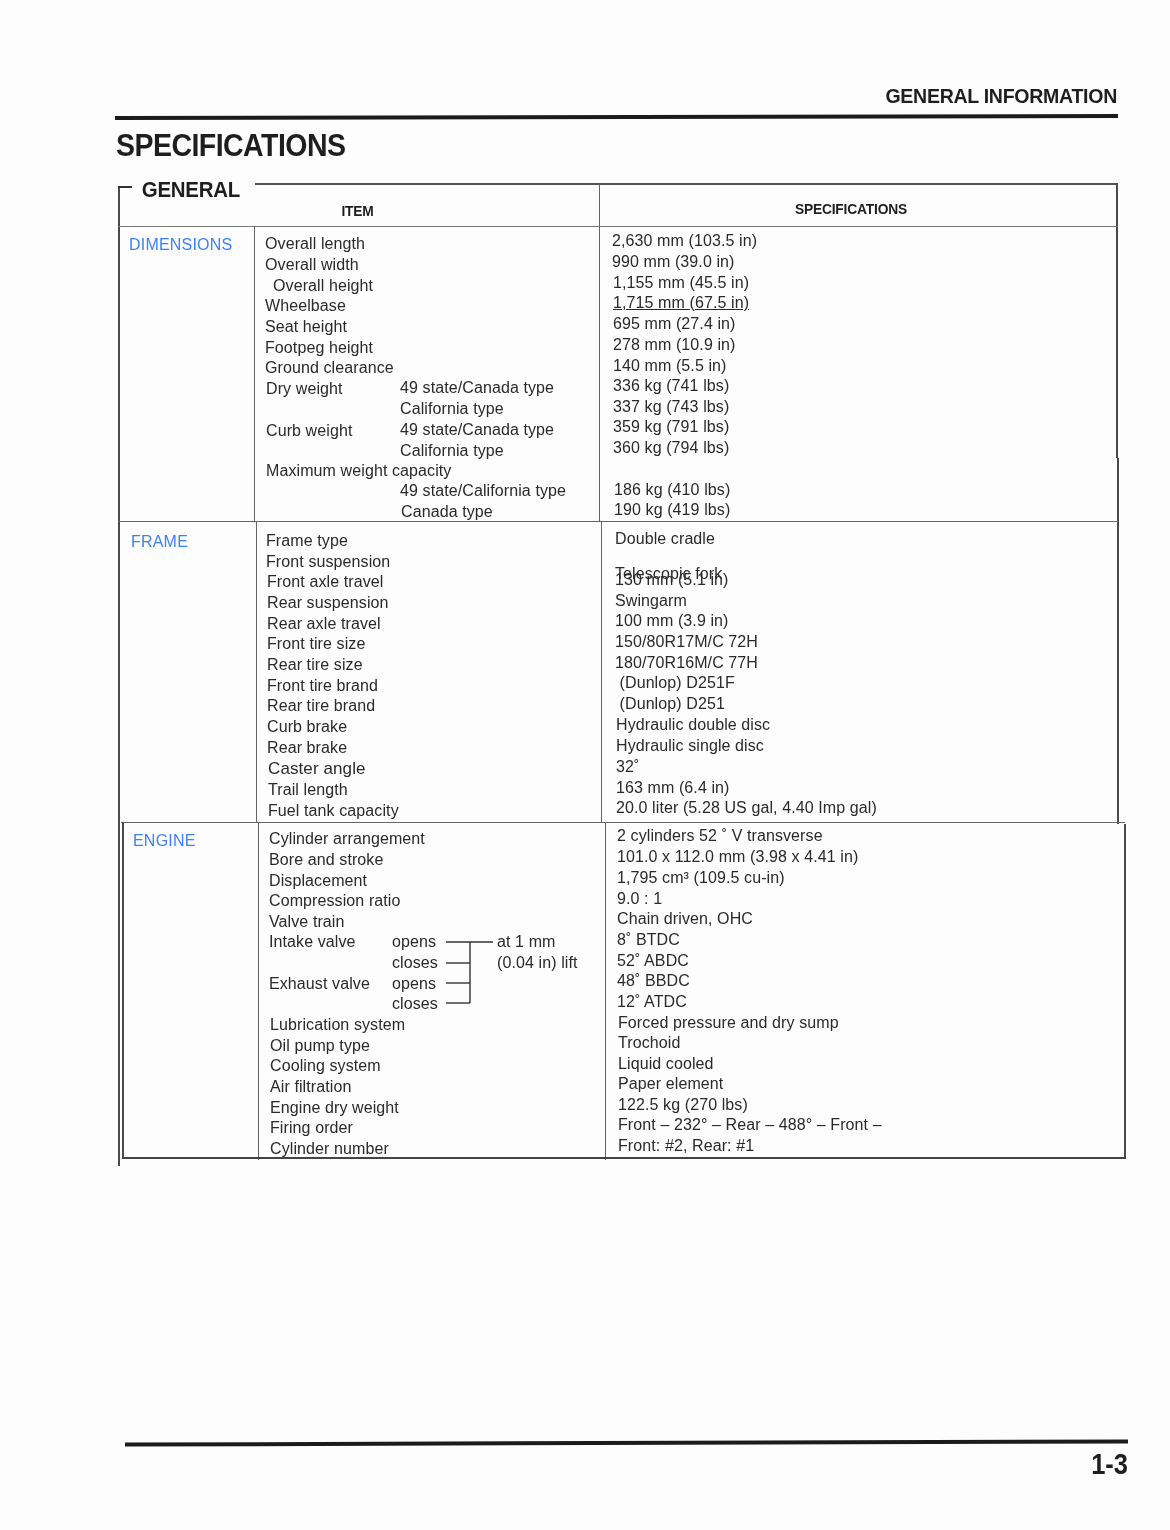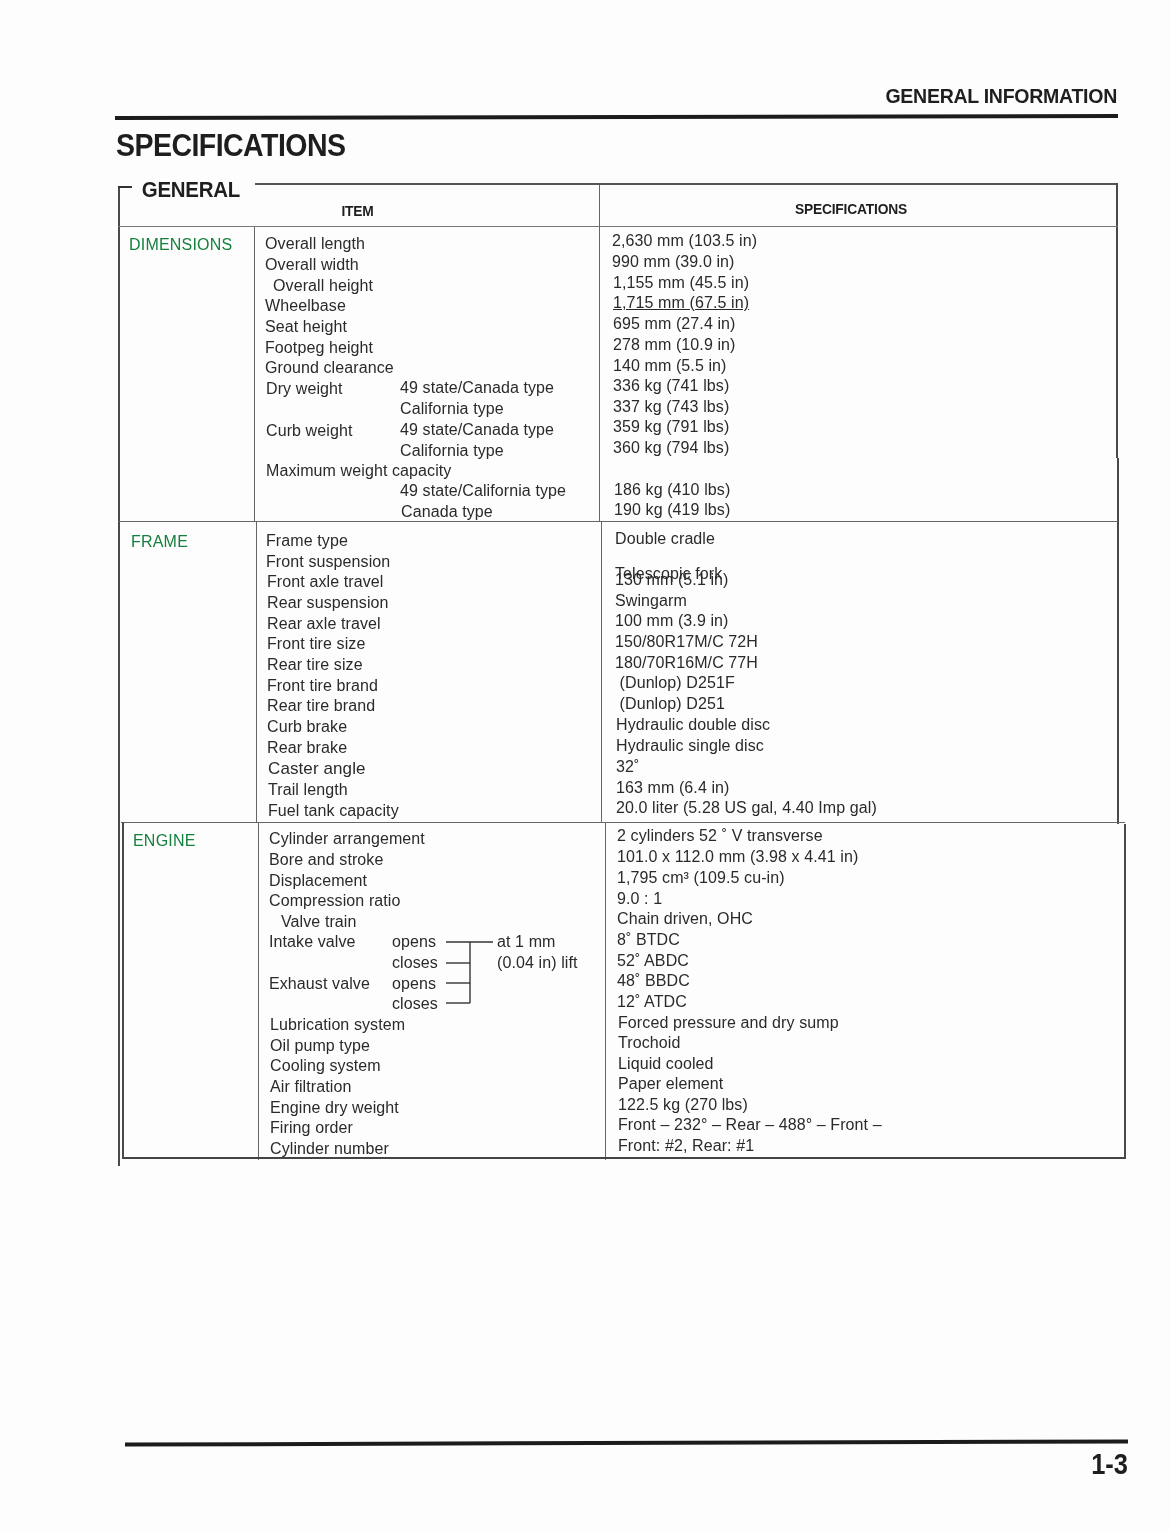--- a/index.html
+++ b/index.html
@@ -24,21 +24,21 @@
     font-weight: bold; font-size: 22px; color: #1e1e1e; letter-spacing: -0.3px;
     transform: scaleX(0.93); transform-origin: left center; z-index: 3;
   }
   .corner-tick { position: absolute; left: 118px; top: 186px; width: 14px; height: 2px; background: #333; z-index: 4; }
 
   .line { position: absolute; background: #4a4a4a; }
 
   .col-head { position: absolute; font-weight: bold; font-size: 15px; color: #1e1e1e; letter-spacing: -0.2px; transform: scaleX(0.92); }
 
   .txt { position: absolute; font-size: 16px; line-height: 20.7px; color: #2a2a2a; white-space: nowrap; letter-spacing: 0.1px; }
-  .cat { position: absolute; font-size: 16px; color: #15803d; letter-spacing: 0.2px; }
+  .cat { position: absolute; font-size: 16px; color: #3b82f6; letter-spacing: 0.2px; }
 
   .bracket-svg { position: absolute; }
 
   .foot-rule { position: absolute; left: 125px; top: 1441px; width: 1003px; height: 4px; background: #1c1c1c; transform: rotate(-0.18deg); }
   .page-number {
     position: absolute; left: 1078px; top: 1447px; width: 50px;
     font-weight: bold; font-size: 30px; color: #1e1e1e; text-align: right;
     transform: scaleX(0.85); transform-origin: right center;
   }
 </style>
@@ -148,21 +148,21 @@
   <div class="txt" style="left:616px; top:778px;">163 mm (6.4 in)</div>
   <div class="txt" style="left:616px; top:798px;">20.0 liter (5.28 US gal, 4.40 Imp gal)</div>
 </div>
 
 <div class="cat" style="left:133px; top:832px;">ENGINE</div>
 <div>
   <div class="txt" style="left:269px; top:829px;">Cylinder arrangement</div>
   <div class="txt" style="left:269px; top:850px;">Bore and stroke</div>
   <div class="txt" style="left:269px; top:871px;">Displacement</div>
   <div class="txt" style="left:269px; top:891px;">Compression ratio</div>
-  <div class="txt" style="left:269px; top:912px;margin-left:12px;">Valve train</div>
+  <div class="txt" style="left:269px; top:912px;">Valve train</div>
   <div class="txt" style="left:269px; top:932px;">Intake valve</div>
   <div class="txt" style="left:392px; top:932px;">opens</div>
   <div class="txt" style="left:392px; top:953px;">closes</div>
   <div class="txt" style="left:269px; top:974px;">Exhaust valve</div>
   <div class="txt" style="left:392px; top:974px;">opens</div>
   <div class="txt" style="left:392px; top:994px;">closes</div>
   <div class="txt" style="left:270px; top:1015px;">Lubrication system</div>
   <div class="txt" style="left:270px; top:1036px;">Oil pump type</div>
   <div class="txt" style="left:270px; top:1056px;">Cooling system</div>
   <div class="txt" style="left:270px; top:1077px;">Air filtration</div>

